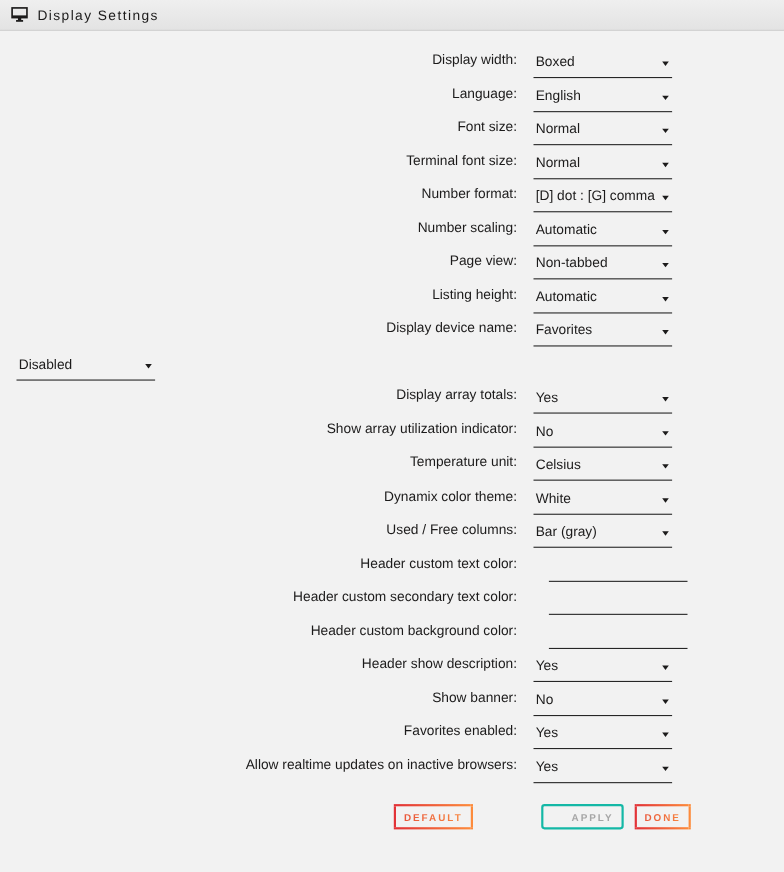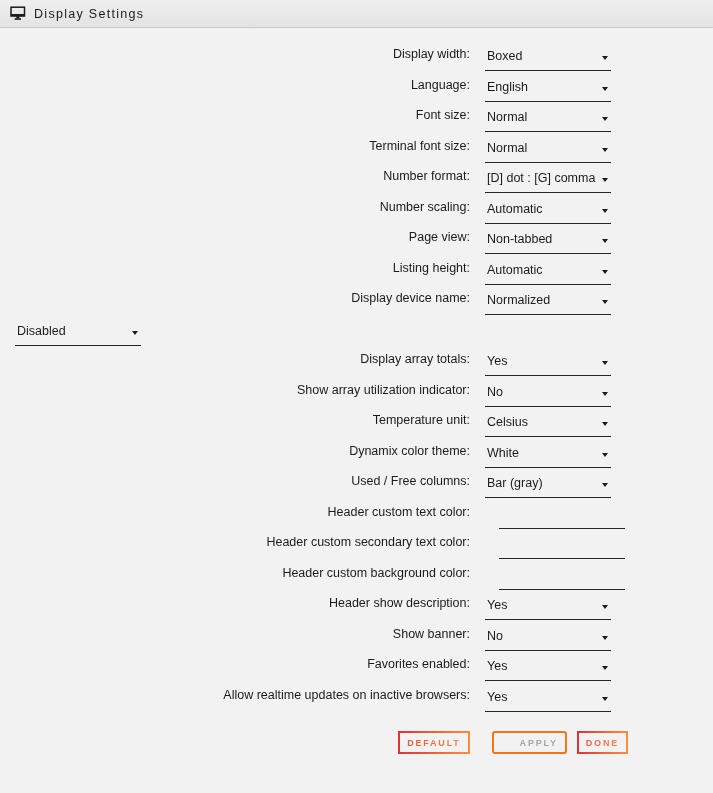--- a/index.html
+++ b/index.html
@@ -99,26 +99,26 @@
   }
   .btn-accent {
     border: 2px solid transparent;
     border-image: linear-gradient(90deg, #e23237, #fd8c3c) 1;
     background-image: linear-gradient(90deg, #e8503a, #f98d41);
     -webkit-background-clip: text;
     background-clip: text;
     color: transparent;
   }
   .btn-disabled {
-    border: 2px solid #f97316;
+    border: 2px solid #14b8a6;
     color: #a6a6a6;
     cursor: default;
     padding-left: 26px;
   }
-  .footer .btn:nth-child(1) { margin-right: 22px; }
+  .footer .btn:nth-child(1) { margin-right: 62px; }
   .footer .btn:nth-child(2) { margin-right: 10px; }
 </style>
 </head>
 <body>
 
 <div class="titlebar">
   <span>
     <svg width="16" height="15" viewBox="0 0 16 15" aria-hidden="true">
       <rect x="1" y="1.2" width="13.5" height="8.8" fill="none" stroke="#1c1b1b" stroke-width="1.5"></rect>
       <rect x="1" y="8" width="13.5" height="2.2" fill="#1c1b1b"></rect>
@@ -199,21 +199,21 @@
     <div class="select-control" role="combobox" tabindex="0">
       <span>Automatic</span>
       <span class="caret"></span>
     </div>
 
   </div>
 
   <div class="row">
     <span class="field-label">Display device name:</span>
     <div class="select-control" role="combobox" tabindex="0">
-      <span>Normalized</span>
+      <span>Favorites</span>
       <span class="caret"></span>
     </div>
 
   </div>
 
   <div class="row">
     <div class="select-control" role="combobox" tabindex="0">
       <span>Disabled</span>
       <span class="caret"></span>
     </div>

